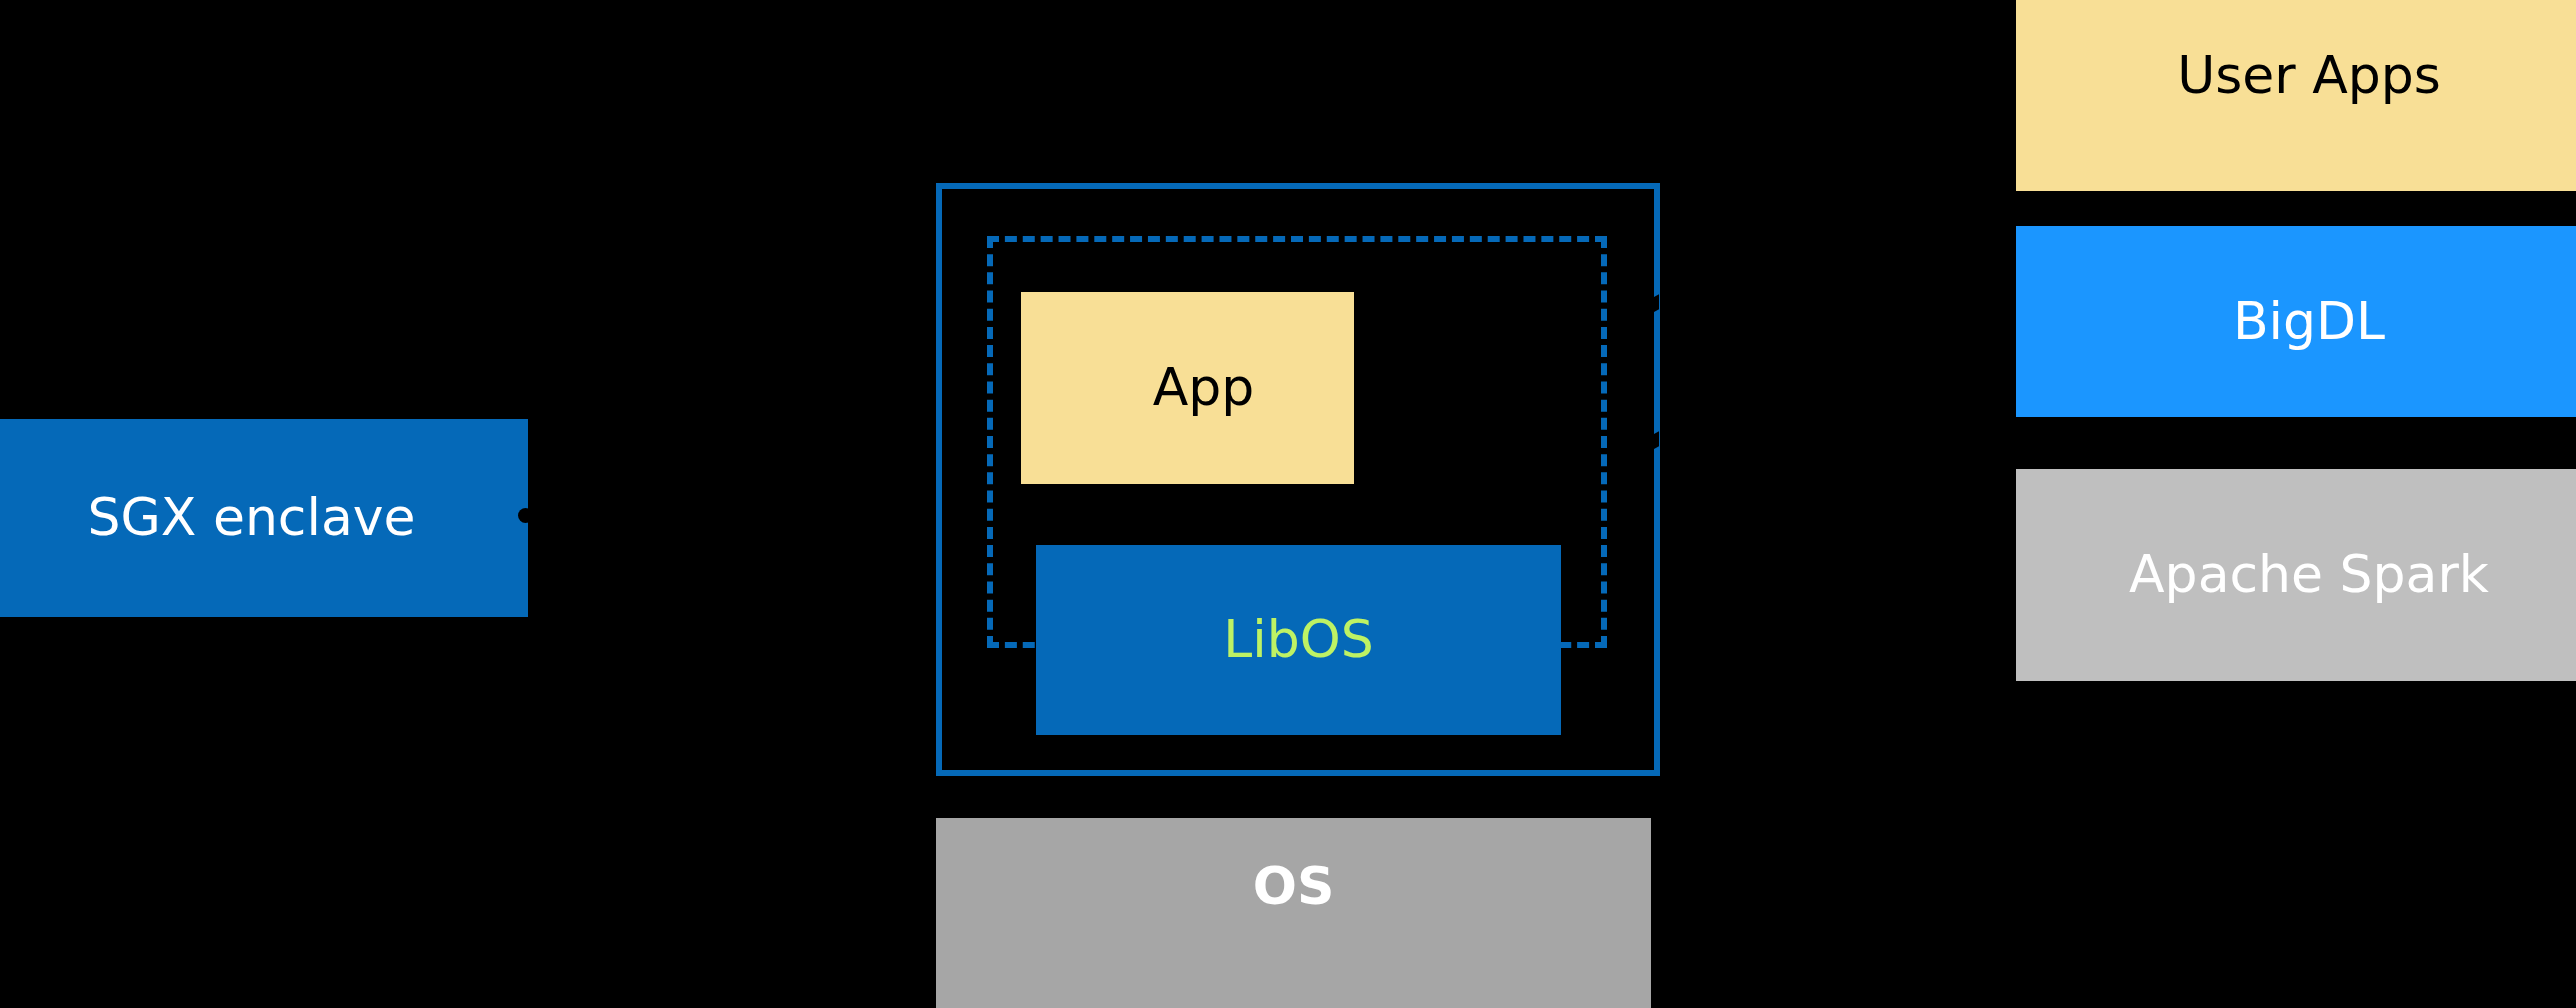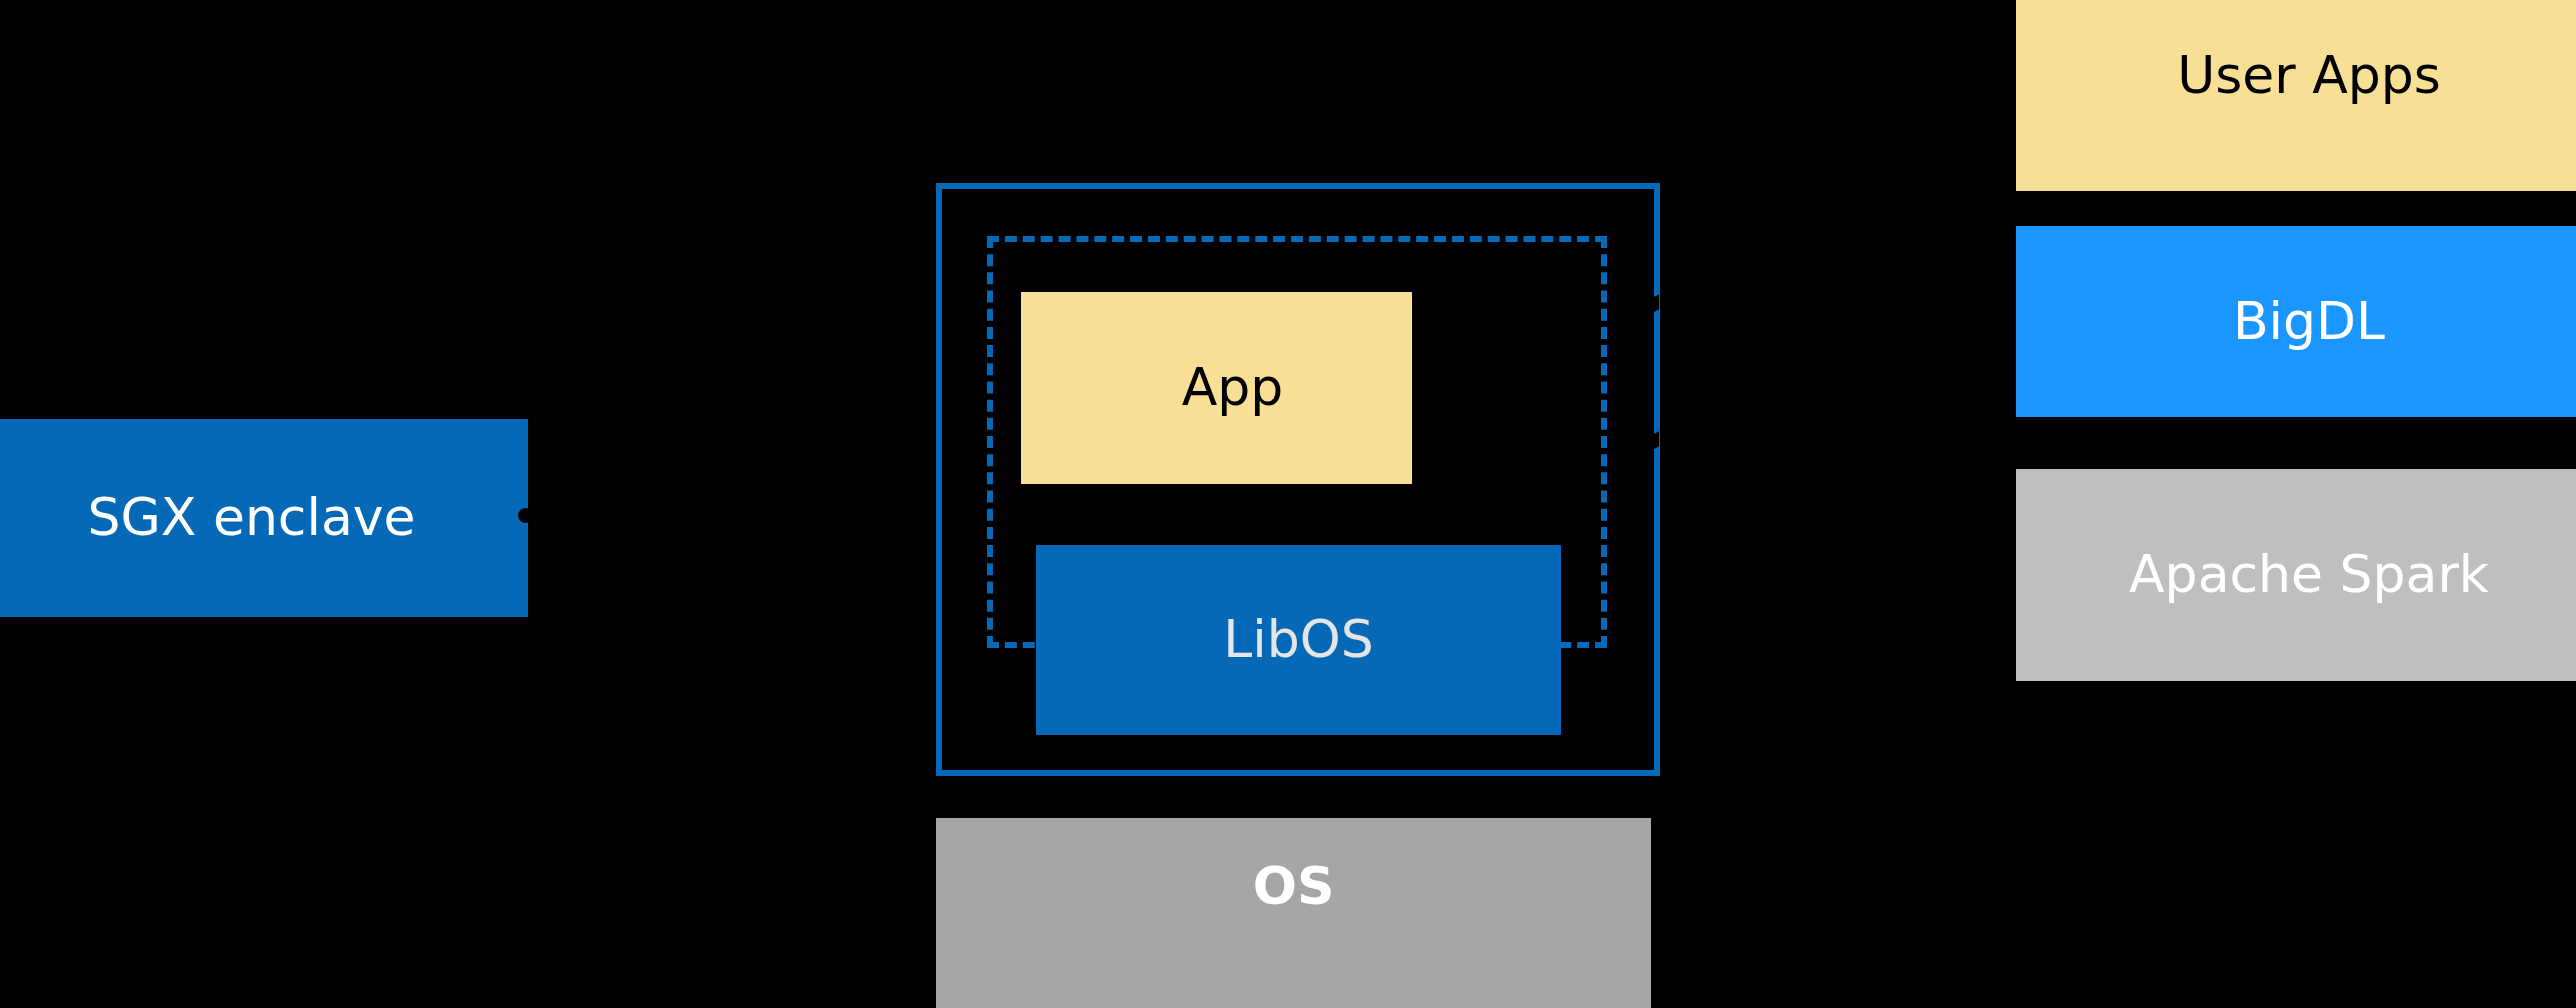--- a/index.html
+++ b/index.html
@@ -57,34 +57,34 @@
     left: 987px;
     top: 236px;
     width: 620px;
     height: 412px;
     border: 6.7px dashed #0569B8;
     background: transparent;
   }
   #app-box {
     left: 1021px;
     top: 292px;
-    width: 391px;
+    width: 333px;
     height: 192px;
     background: #F8DF96;
     color: #000000;
     font-size: 52px;
     padding-left: 32px;
   }
   #libos-box {
     left: 1036px;
     top: 545px;
     width: 525px;
     height: 190px;
     background: #0569B8;
-    color: #e5e5e5;
+    color: #bef264;
     font-size: 52px;
   }
   #os-box {
     left: 936px;
     top: 818px;
     width: 715px;
     height: 251px;
     background: #A6A6A6;
     color: #FFFFFF;
     font-size: 52px;

